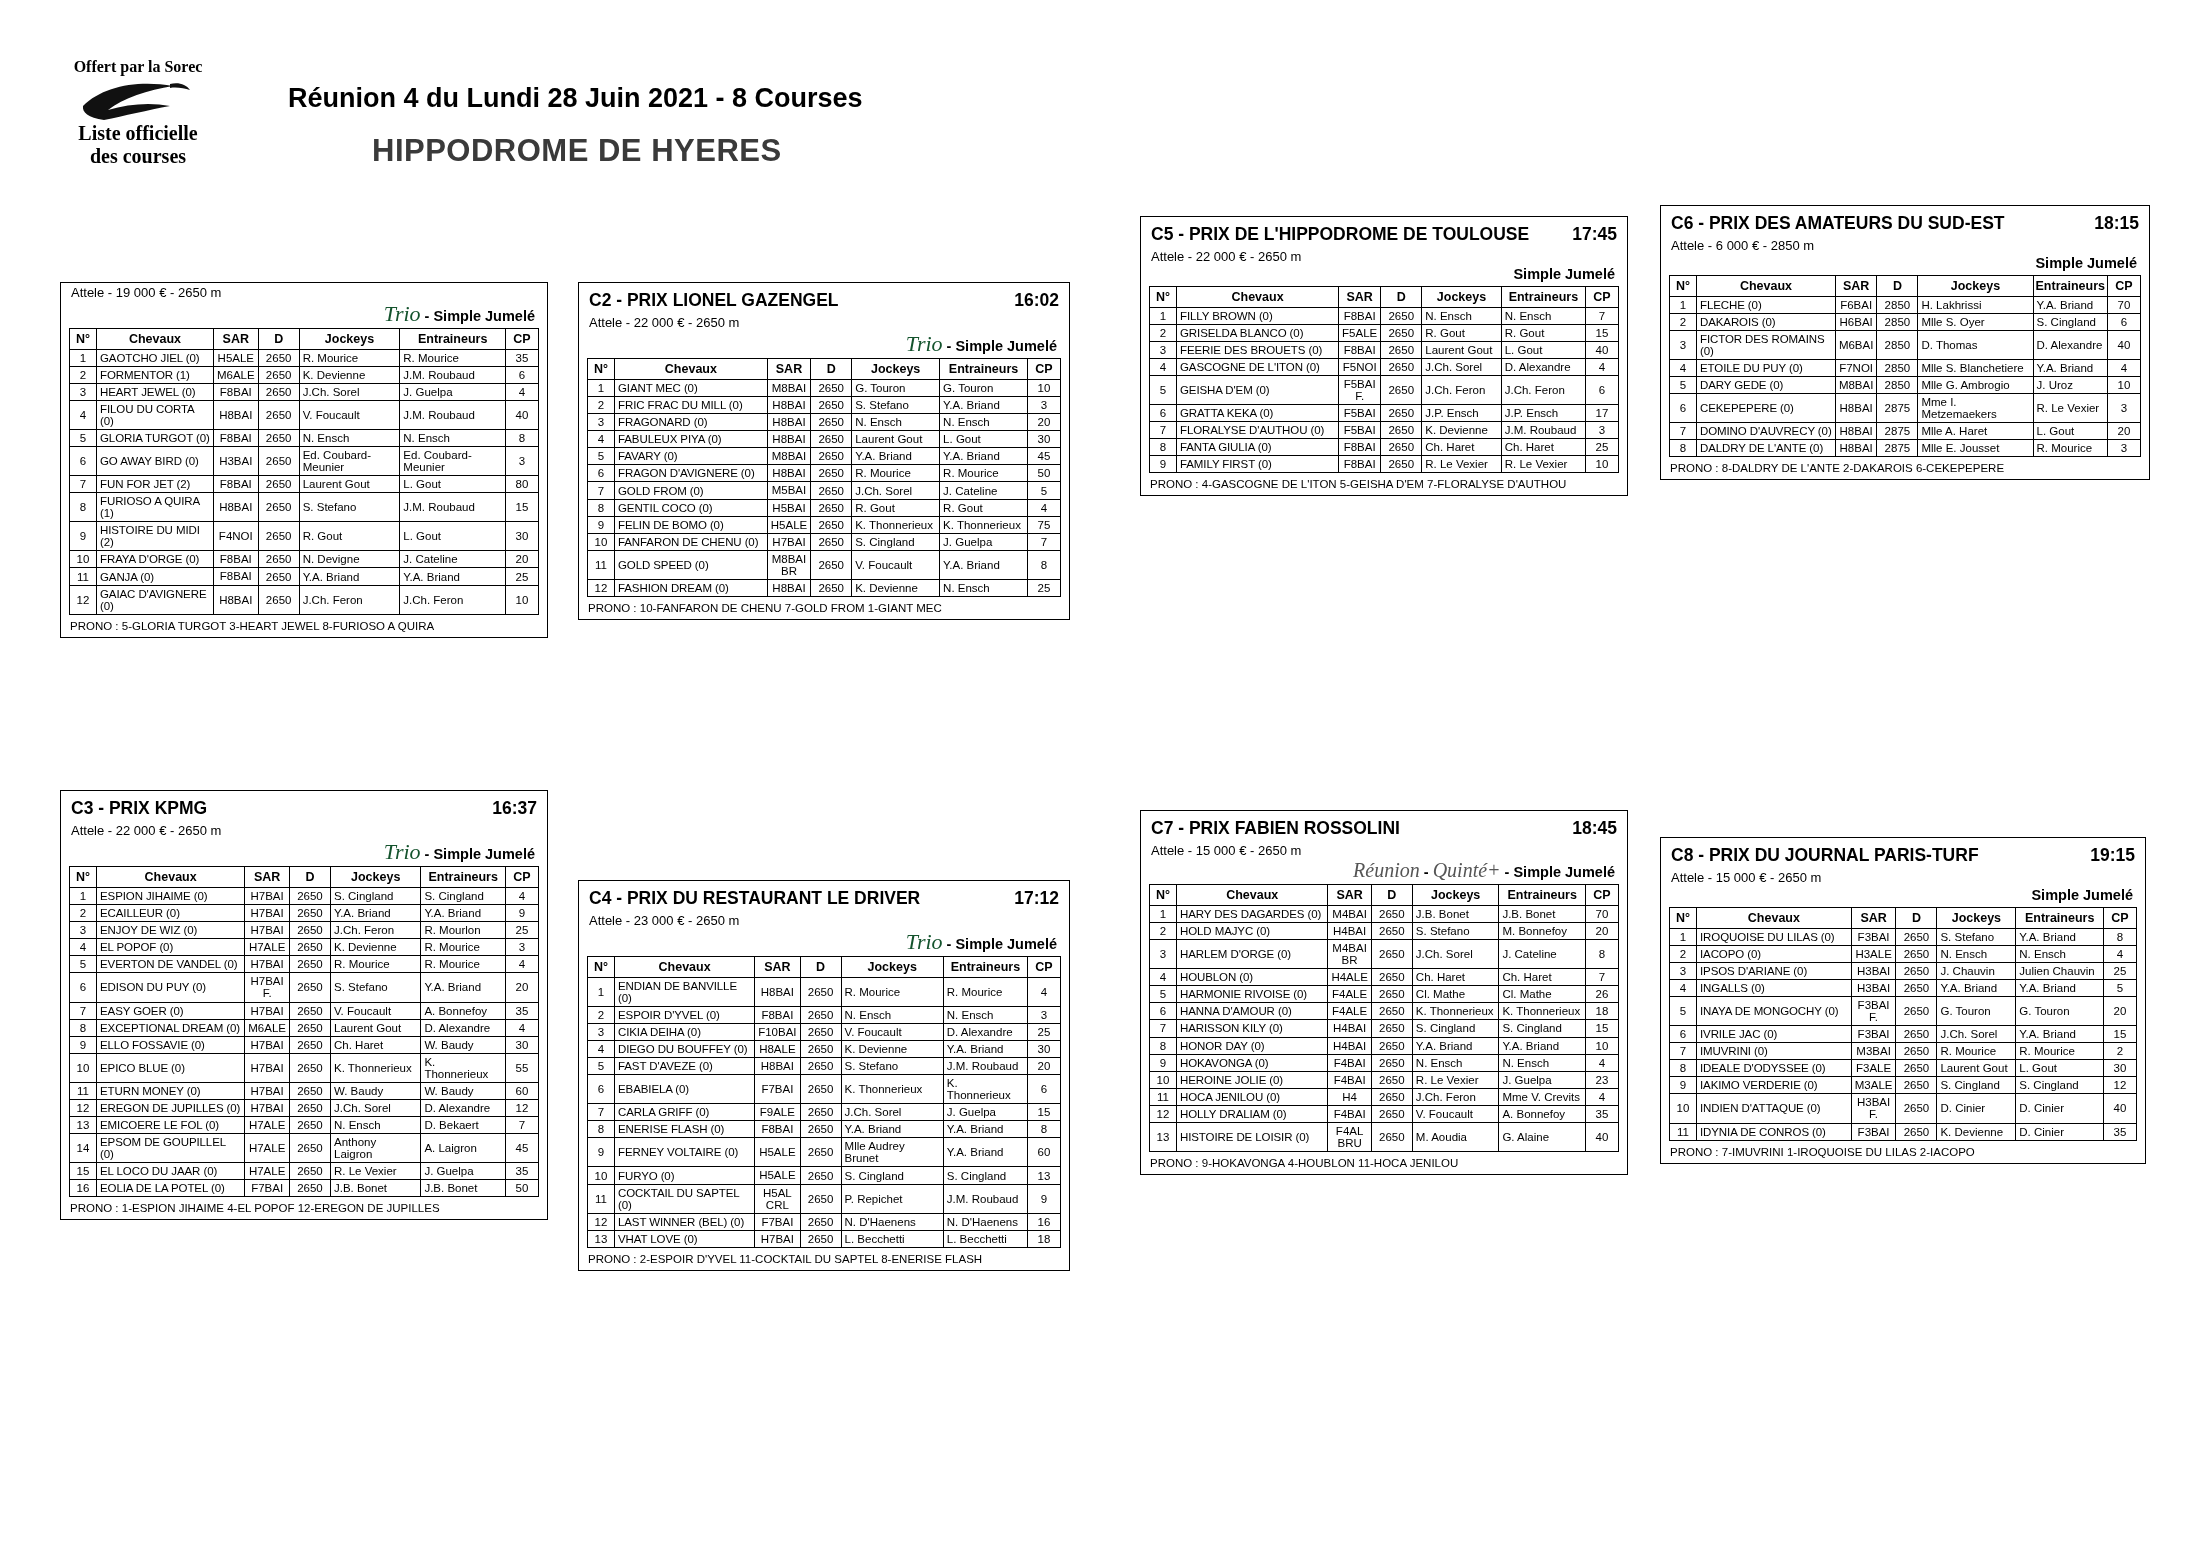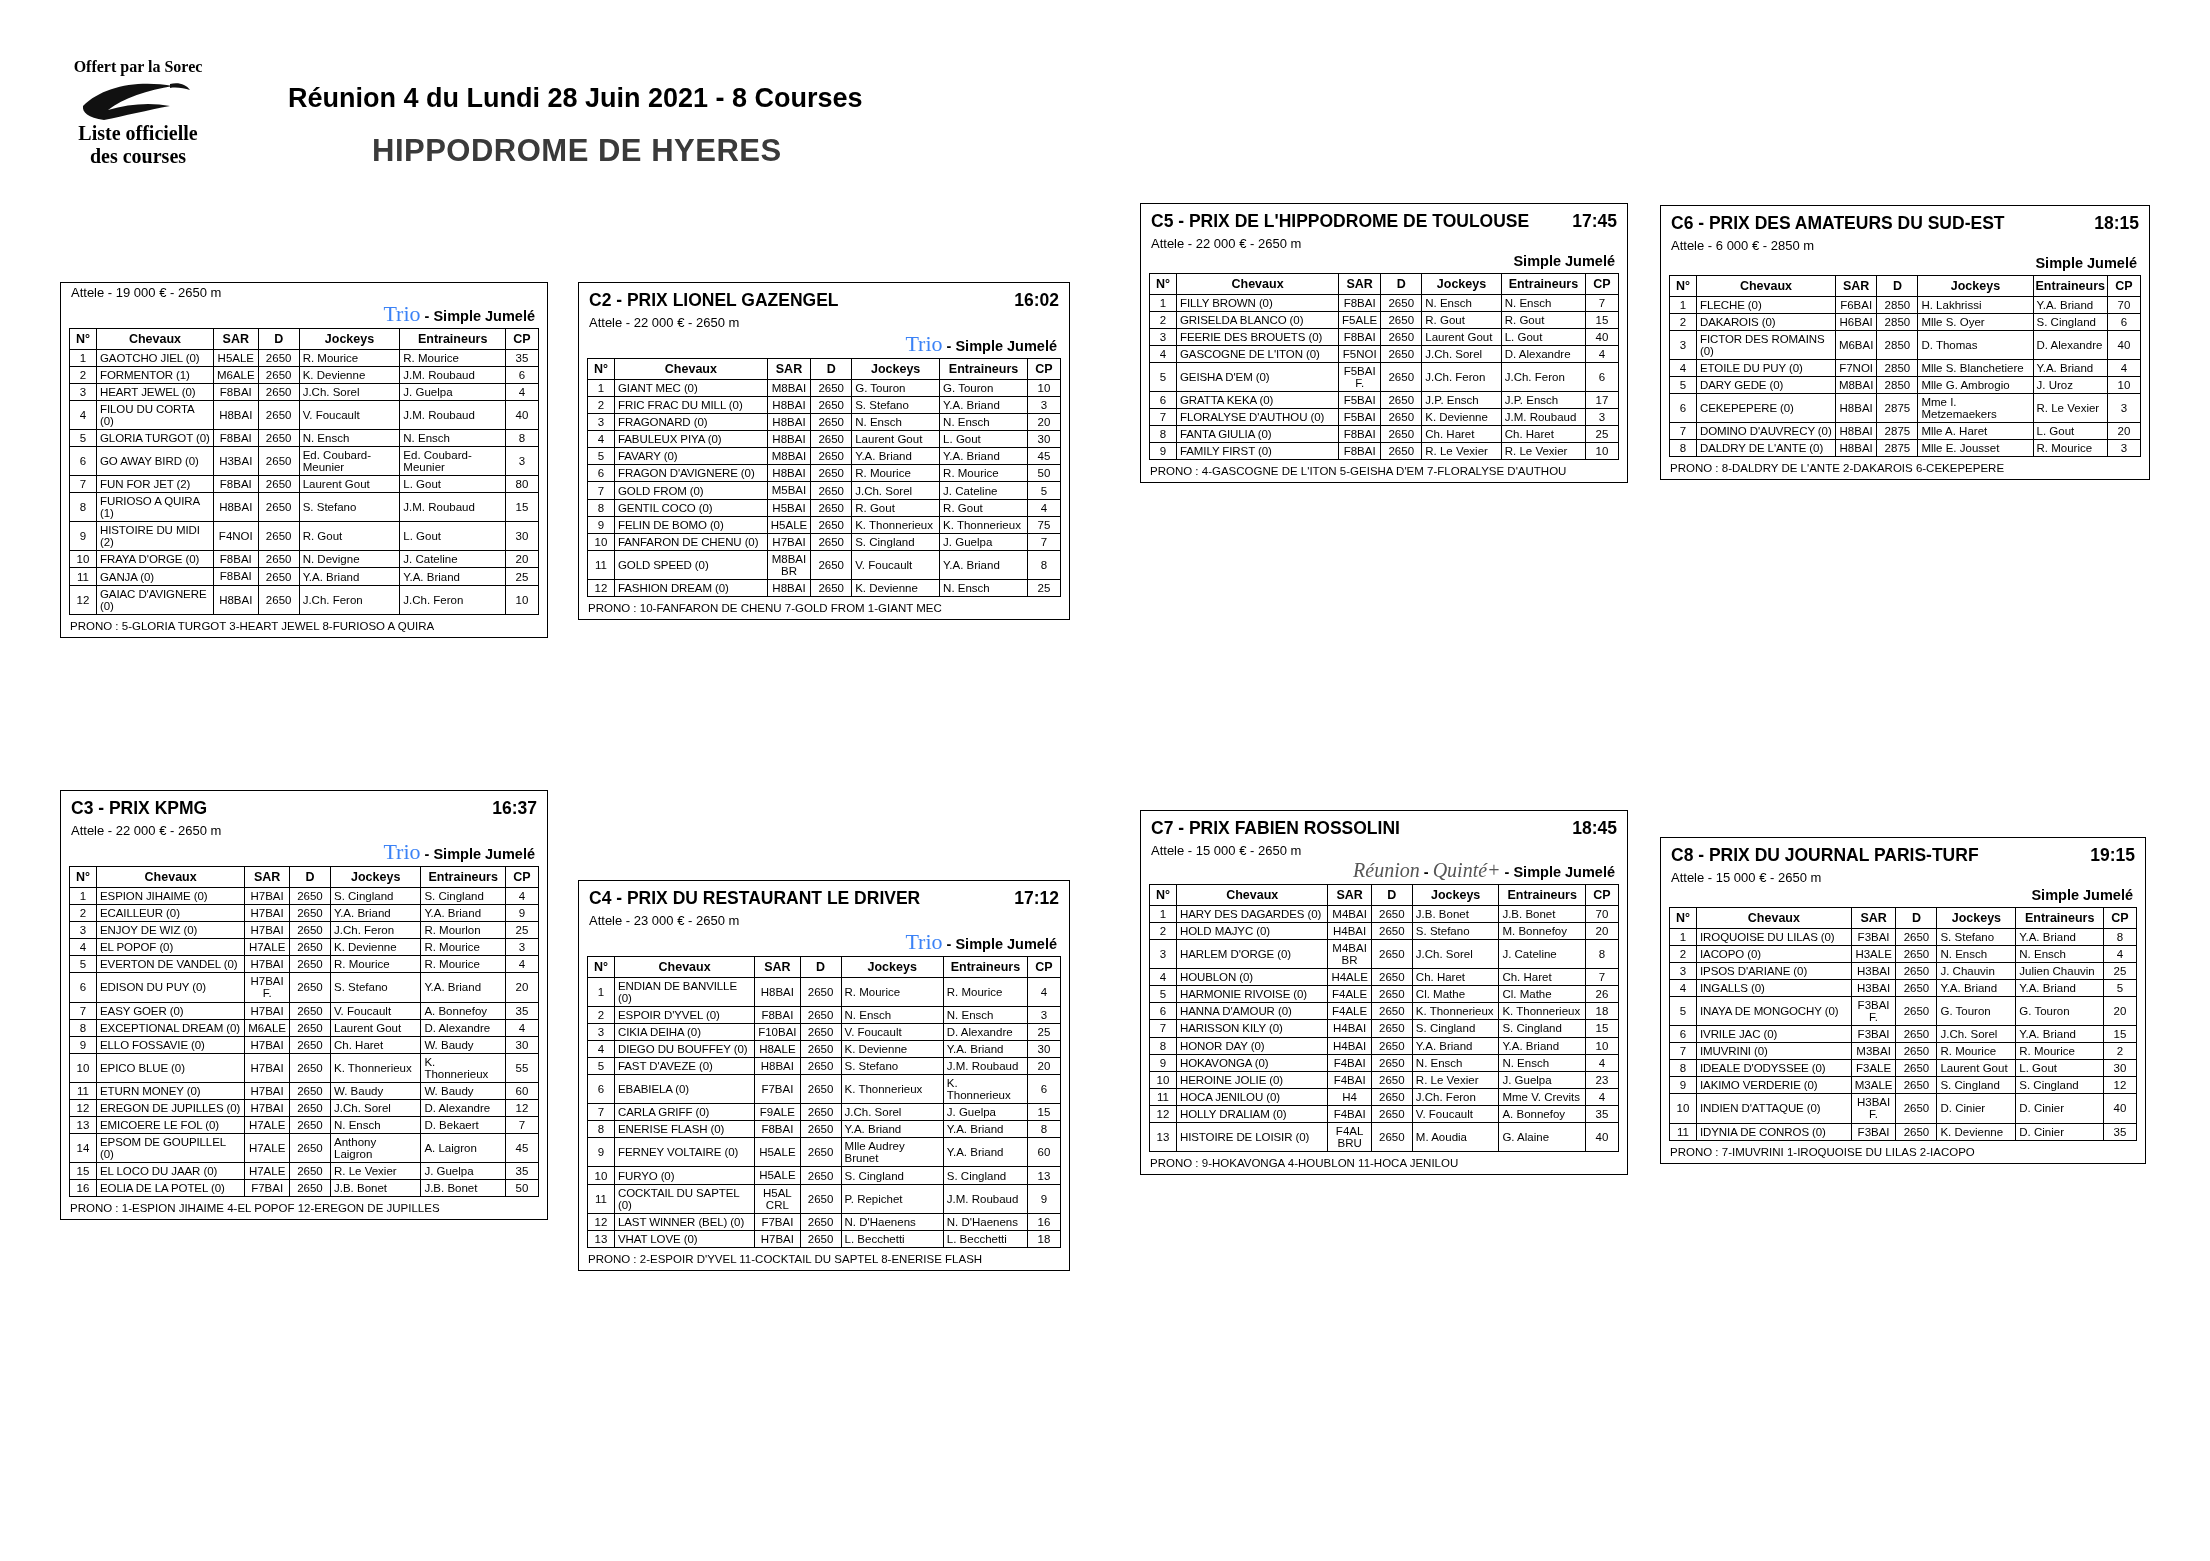--- a/index.html
+++ b/index.html
@@ -14,21 +14,21 @@
   .title1{position:absolute;left:288px;top:83px;font-size:27px;font-weight:bold;}
   .title2{position:absolute;left:372px;top:133px;font-size:31px;font-weight:bold;color:#3a3a3a;letter-spacing:.5px;}
 
   
   .race{position:absolute;border:1.5px solid #000;background:#fff;box-sizing:border-box;}
   .race .hd{display:flex;justify-content:space-between;align-items:baseline;padding:7px 10px 2px 10px;}
   .race .hd .nm{font-size:17.5px;font-weight:bold;}
   .race .hd .tm{font-size:17.5px;font-weight:bold;}
   .race .sub{font-size:13px;padding:2px 10px 2px 10px;}
   .race .bets{text-align:right;padding:0 12px 3px 0;line-height:1.05;}
-  .bets .trio{font-size:22px;font-family:"Liberation Serif",serif;color:#3b82f6;}
+  .bets .trio{font-size:22px;font-family:"Liberation Serif",serif;color:#14532d;font-style:italic;}
   .bets .tq{font-size:20px;font-family:"Liberation Serif",serif;color:#555;font-style:italic;}
   .bets .sj{font-size:14.5px;font-weight:bold;}
   .bets .dash{font-size:14.5px;font-weight:bold;}
   table.runners{border-collapse:collapse;width:calc(100% - 16px);margin:0 8px 2px 8px;}
   table.runners th,table.runners td{border:1px solid #000;font-size:11.5px;padding:2px 3px;vertical-align:middle;}
   table.runners th{font-weight:bold;font-size:12.5px;text-align:center;padding:3px 2px;}
   td.num{text-align:center;width:20px;font-size:11.5px;}
   td.ch{font-size:11.5px;padding-left:4px;letter-spacing:-0.1px;}
   td.sar{text-align:center;font-size:8px;width:34px;line-height:1.05;}
   td.d{text-align:center;width:34px;font-size:11.5px;}
@@ -620,21 +620,21 @@
               <td class="sar">H7BAI</td>
               <td class="d">2650</td>
               <td class="jk">L. Becchetti</td>
               <td class="en">L. Becchetti</td>
               <td class="cp">18</td>
             </tr>
           </tbody>
         </table>
         <div class="prono">PRONO : 2-ESPOIR D'YVEL 11-COCKTAIL DU SAPTEL 8-ENERISE FLASH</div>
       </div>
-      <div class="race" style="left: 1140px; top: 203px; width: 488px;">
+      <div class="race" style="left: 1140px; top: 216px; width: 488px;">
         <div class="hd">
           <div class="nm">C5 -  PRIX DE L'HIPPODROME DE TOULOUSE</div>
           <div class="tm">17:45</div>
         </div>
         <div class="sub">Attele - 22 000 € - 2650 m</div>
         <div class="bets"><span class="sj">Simple Jumelé</span></div>
         <table class="runners">
           <thead>
             <tr>
               <th>N°</th>

